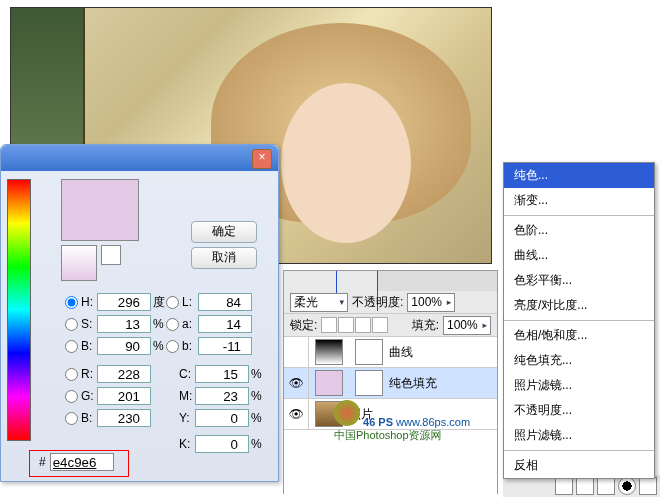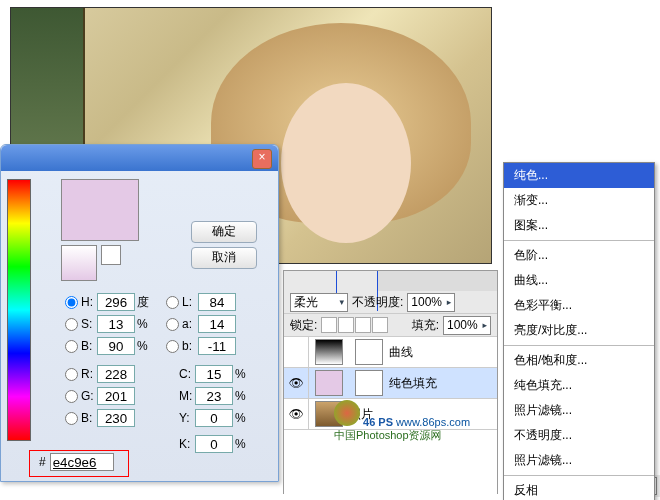--- a/index.html
+++ b/index.html
@@ -40,21 +40,21 @@
   .hue-bar {position:absolute; left:6px; top:34px; width:22px; height:260px; background:linear-gradient(red,yellow,lime,cyan,blue,magenta,red); border:1px solid #666;}
   .swatch {position:absolute; left:60px; top:34px; width:76px; height:60px; border:1px solid #888; background:#e4c9e6;}
   .mini {position:absolute; left:60px; top:100px; width:34px; height:34px; border:1px solid #888; background:linear-gradient(white,#e4c9e6);}
   .mini2 {position:absolute; left:100px; top:100px; width:18px; height:18px; border:1px solid #888; background:#fff;}
   .btn {position:absolute; width:64px; height:20px; background:linear-gradient(#fefefe,#e3e3e3); border:1px solid #9ab; border-radius:4px; text-align:center; line-height:19px; cursor:pointer;margin-top:40px;}
   .ok-btn {left:190px; top:36px;}
   .cancel-btn {left:190px; top:62px;}
   .lib-btn {left:190px; top:106px;}
   .field-row {position:absolute; display:flex; align-items:center; gap:2px;}
   .field-row input[type=radio]{margin:0 1px 0 0;}
-  .num {width:32px; height:16px; border:1px solid #7aa; background:#fff; text-align:center; padding:0 2px;}
+  .num {width:32px; height:16px; border:1px solid #7aa; background:#fff; text-align:right; padding:0 10px;}
   .lbl {width:14px;}
   .unit {width:18px;}
   .hexrow {position:absolute; left:38px; bottom:10px; display:flex; align-items:center; gap:4px;}
   .hexrow .hex {width:58px; height:16px; border:1px solid #888; background:#fff; padding:0 2px;text-decoration:underline;}
 
   
   .layers-panel {position:absolute; left:283px; top:270px; width:213px; height:222px; background:#e9e9e9; border:1px solid #9a9a9a;}
   .layers-panel .tabs {height:20px; background:#dcdcdc; display:flex;}
   .tab {padding:20px 14px; background:#e9e9e9; border-right:1px solid #1d4ed8;}
   .tab.faded{color:#999;}
@@ -247,21 +247,20 @@
   <span></span>
   <span></span>
   <span></span>
   <span style="background:radial-gradient(#000 40%,#fff 42%);border-radius:50%;"></span>
   <span></span>
 </div>
 
 <div class="menu">
     <div class="item selected">纯色...</div>
     <div class="item">渐变...</div>
-    <div class="item">图案...</div>
     <hr>
     <div class="item">色阶...</div>
     <div class="item">曲线...</div>
     <div class="item">色彩平衡...</div>
     <div class="item">亮度/对比度...</div>
     <hr>
     <div class="item">色相/饱和度...</div>
     <div class="item">纯色填充...</div>
     <div class="item">照片滤镜...</div>
     <div class="item">不透明度...</div>

